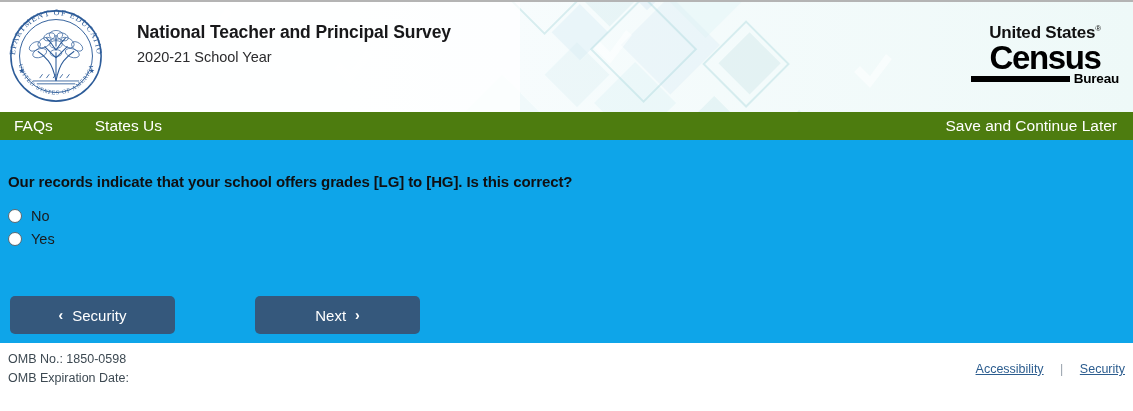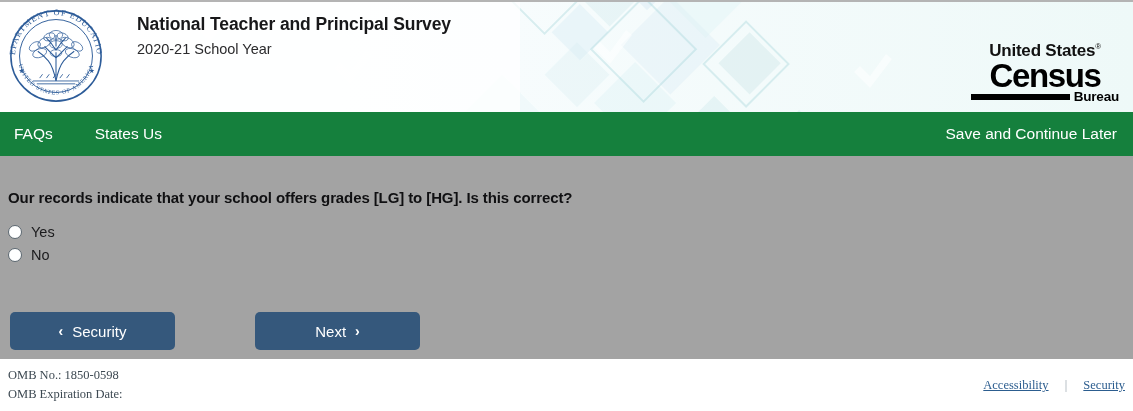--- a/index.html
+++ b/index.html
@@ -41,39 +41,39 @@
   }
 
   .seal {
     position: absolute;
     left: 8px; top: 6px;
     width: 96px; height: 96px;
   }
 
   .title-block {
     position: absolute;
-    left: 137px; top: 12px;
+    left: 137px; top: 20px;
   }
   .survey-title {
     font-size: 17.5px;
     font-weight: bold;
     color: #18181a;
     letter-spacing: -0.1px;
     line-height: 20px;
     margin-bottom: 5px;
   }
   .survey-sub {
     font-size: 14.5px;
     color: #2b2b2d;
     line-height: 21px;
   }
 
   .census-logo {
     position: absolute;
-    right: 14px; top: 40px;
+    right: 14px; top: 22px;
     width: 148px;
     text-align: center;
     line-height: 1;
   }
   .census-us {
     font-size: 17px;
     font-weight: bold;
     color: #111;
     letter-spacing: -0.2px;
     position: relative;
@@ -105,41 +105,41 @@
   }
   .census-bureau {
     font-size: 13.5px;
     font-weight: bold;
     color: #000;
     letter-spacing: -0.2px;
   }
 
   
   .navbar {
-    height: 44px;
-    background: #15803d;
+    height: 28px;
+    background: #4d7c0f;
     display: flex;
     align-items: center;
     padding: 0 10px 0 8px;
     color: #ffffff;
   }
   .nav-left { display: flex; align-items: center; }
   .nav-link {
     color: #ffffff;
     font-size: 15.5px;
     text-decoration: none;
     cursor: pointer;
     padding: 0 6px;
   }
   .nav-link.first { margin-right: 30px; }
   .nav-right { margin-left: auto; }
 
   
   .content {
-    background: #a3a3a3;
+    background: #0ea5e9;
     height: 203px;
     padding: 0 8px;
     position: relative;
   }
   .question {
     font-size: 15px;
     font-weight: bold;
     color: #101012;
     padding-top: 33px;
     letter-spacing: -0.1px;
@@ -192,21 +192,20 @@
   .chev-right { margin-left: 9px; }
 
   
   .footer {
     background: #ffffff;
     height: 53px;
     padding: 7px 8px 0 8px;
     position: relative;
     display: flex;
     justify-content: space-between;
-    font-family: Liberation Serif, serif;
   }
   .omb {
     font-size: 12.5px;
     color: #3d4952;
     line-height: 19px;
   }
   .footer-links {
     font-size: 12.5px;
     margin-top: 12px;
     white-space: nowrap;
@@ -356,25 +355,25 @@
     </div>
   </div>
 
   <div class="content">
 
     <div class="question">Our records indicate that your school offers grades [LG] to [HG]. Is this correct?</div>
 
     <div class="options">
       <div class="option-row">
         <span class="radio"></span>
-        <span class="option-label">Yes</span>
+        <span class="option-label">No</span>
       </div>
       <div class="option-row">
         <span class="radio"></span>
-        <span class="option-label">No</span>
+        <span class="option-label">Yes</span>
       </div>
     </div>
 
     <div class="button-row">
       <button class="btn btn-prev">
         <span class="chev chev-left">‹</span>
         <span>Security</span>
       </button>
       <button class="btn btn-next">
         <span>Next</span>

